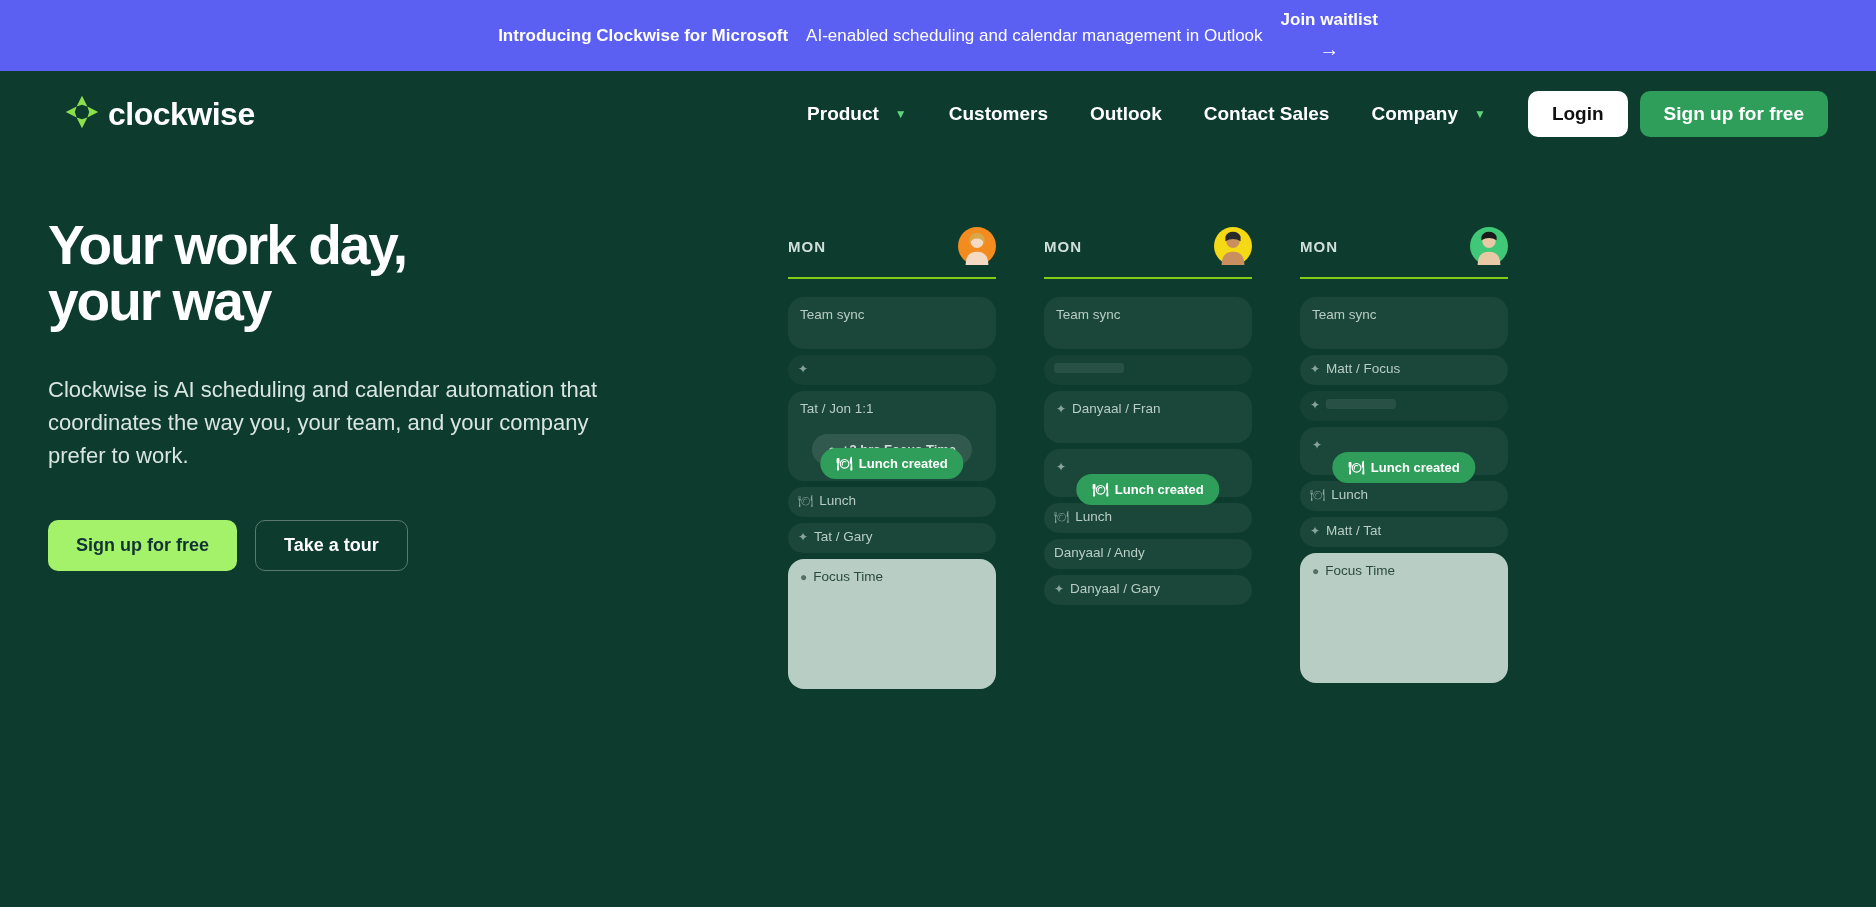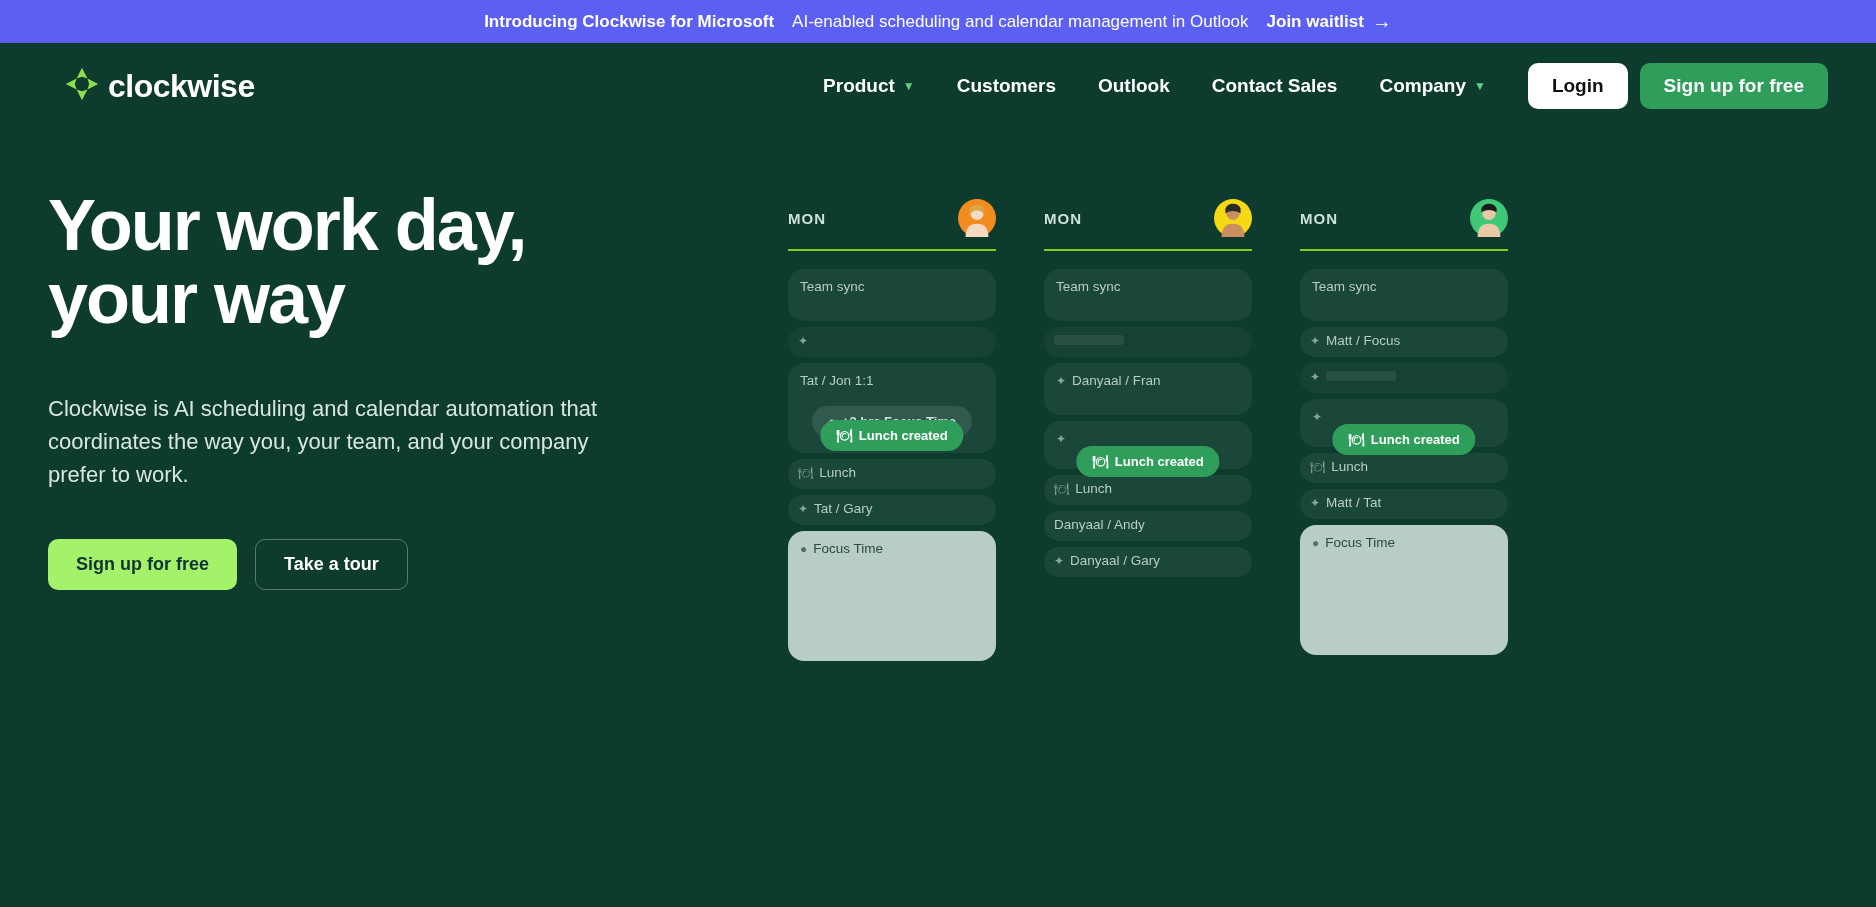--- a/index.html
+++ b/index.html
@@ -1,42 +1,42 @@
 <!DOCTYPE html>
 <html><head>
 <meta charset="utf-8">
 <style>
 * { margin: 0; padding: 0; box-sizing: border-box; }
 body { font-family: -apple-system, BlinkMacSystemFont, "Segoe UI", Helvetica, Arial, sans-serif; background: #0d3b2e; color: #fff; overflow-x: hidden; }
 
 
 .announce { background: #5b5ff2; display: flex; align-items: center; justify-content: center; gap: 18px; padding: 10px 20px; font-size: 17px; }
 .announce .bold { font-weight: 700; }
-.announce .waitlist { font-weight: 700; display: inline-flex; align-items: center; gap: 8px; cursor: pointer; }
+.announce .waitlist { font-weight: 700; display: inline-flex; align-items: center; gap: 8px; cursor: pointer; flex-direction: column; }
 .announce .arrow { font-size: 20px; }
 
 
 .header { display: flex; align-items: center; padding: 20px 48px; margin-left: 16px; }
 .logo { display: flex; align-items: center; gap: 8px; }
 .logo-mark svg { width: 36px; height: 36px; }
 .logo-text { font-size: 32px; font-weight: 700; letter-spacing: -0.5px; }
 .nav { display: flex; gap: 42px; margin-left: auto; align-items: center; }
-.nav-item { font-size: 19px; font-weight: 600; cursor: pointer; display: inline-flex; align-items: center; gap: 8px; }
+.nav-item { font-size: 19px; font-weight: 600; cursor: pointer; display: inline-flex; align-items: center; gap: 16px; }
 .chev { font-size: 12px; color: #5fd37a; }
 .actions { display: flex; gap: 12px; margin-left: 42px; }
 .btn { border-radius: 10px; padding: 12px 24px; font-size: 19px; font-weight: 700; cursor: pointer; border: none; }
 .btn-white { background: #fff; color: #111; }
 .btn-green { background: #2f9e5b; color: #fff; }
 .btn-lime { background: #a4f26a; color: #133; }
 .btn-outline { background: transparent; border: 1.5px solid #5a7a6e; color: #fff; }
 
 
 .hero { display: flex; padding: 60px 48px 0 48px; gap: 40px; }
 .hero-left { flex: 0 0 700px; }
-.hero h1 { font-size: 72px; line-height: 1.02; font-weight: 700; letter-spacing: -2px; margin-bottom: 56px; }
+.hero h1 { font-size: 55px; line-height: 1.02; font-weight: 700; letter-spacing: -2px; margin-bottom: 44px; }
 .hero p { font-size: 22px; line-height: 1.5; color: #d9e6e0; max-width: 600px; margin-bottom: 48px; }
 .hero-ctas { display: flex; gap: 18px; }
 .hero-ctas .btn { padding: 14px 28px; font-size: 18px; }
 
 
 .calendars { display: flex; gap: 48px; flex: 1; padding-top: 10px; }
 .col { width: 208px; }
 .col-head { display: flex; align-items: center; justify-content: space-between; border-bottom: 2px solid #84cc16; padding-bottom: 12px; margin-bottom: 18px; }
 .day { font-size: 15px; font-weight: 700; letter-spacing: 1px; color: #cfe0d8; }
 .avatar { width: 38px; height: 38px; border-radius: 50%; display: flex; align-items: center; justify-content: center; }

